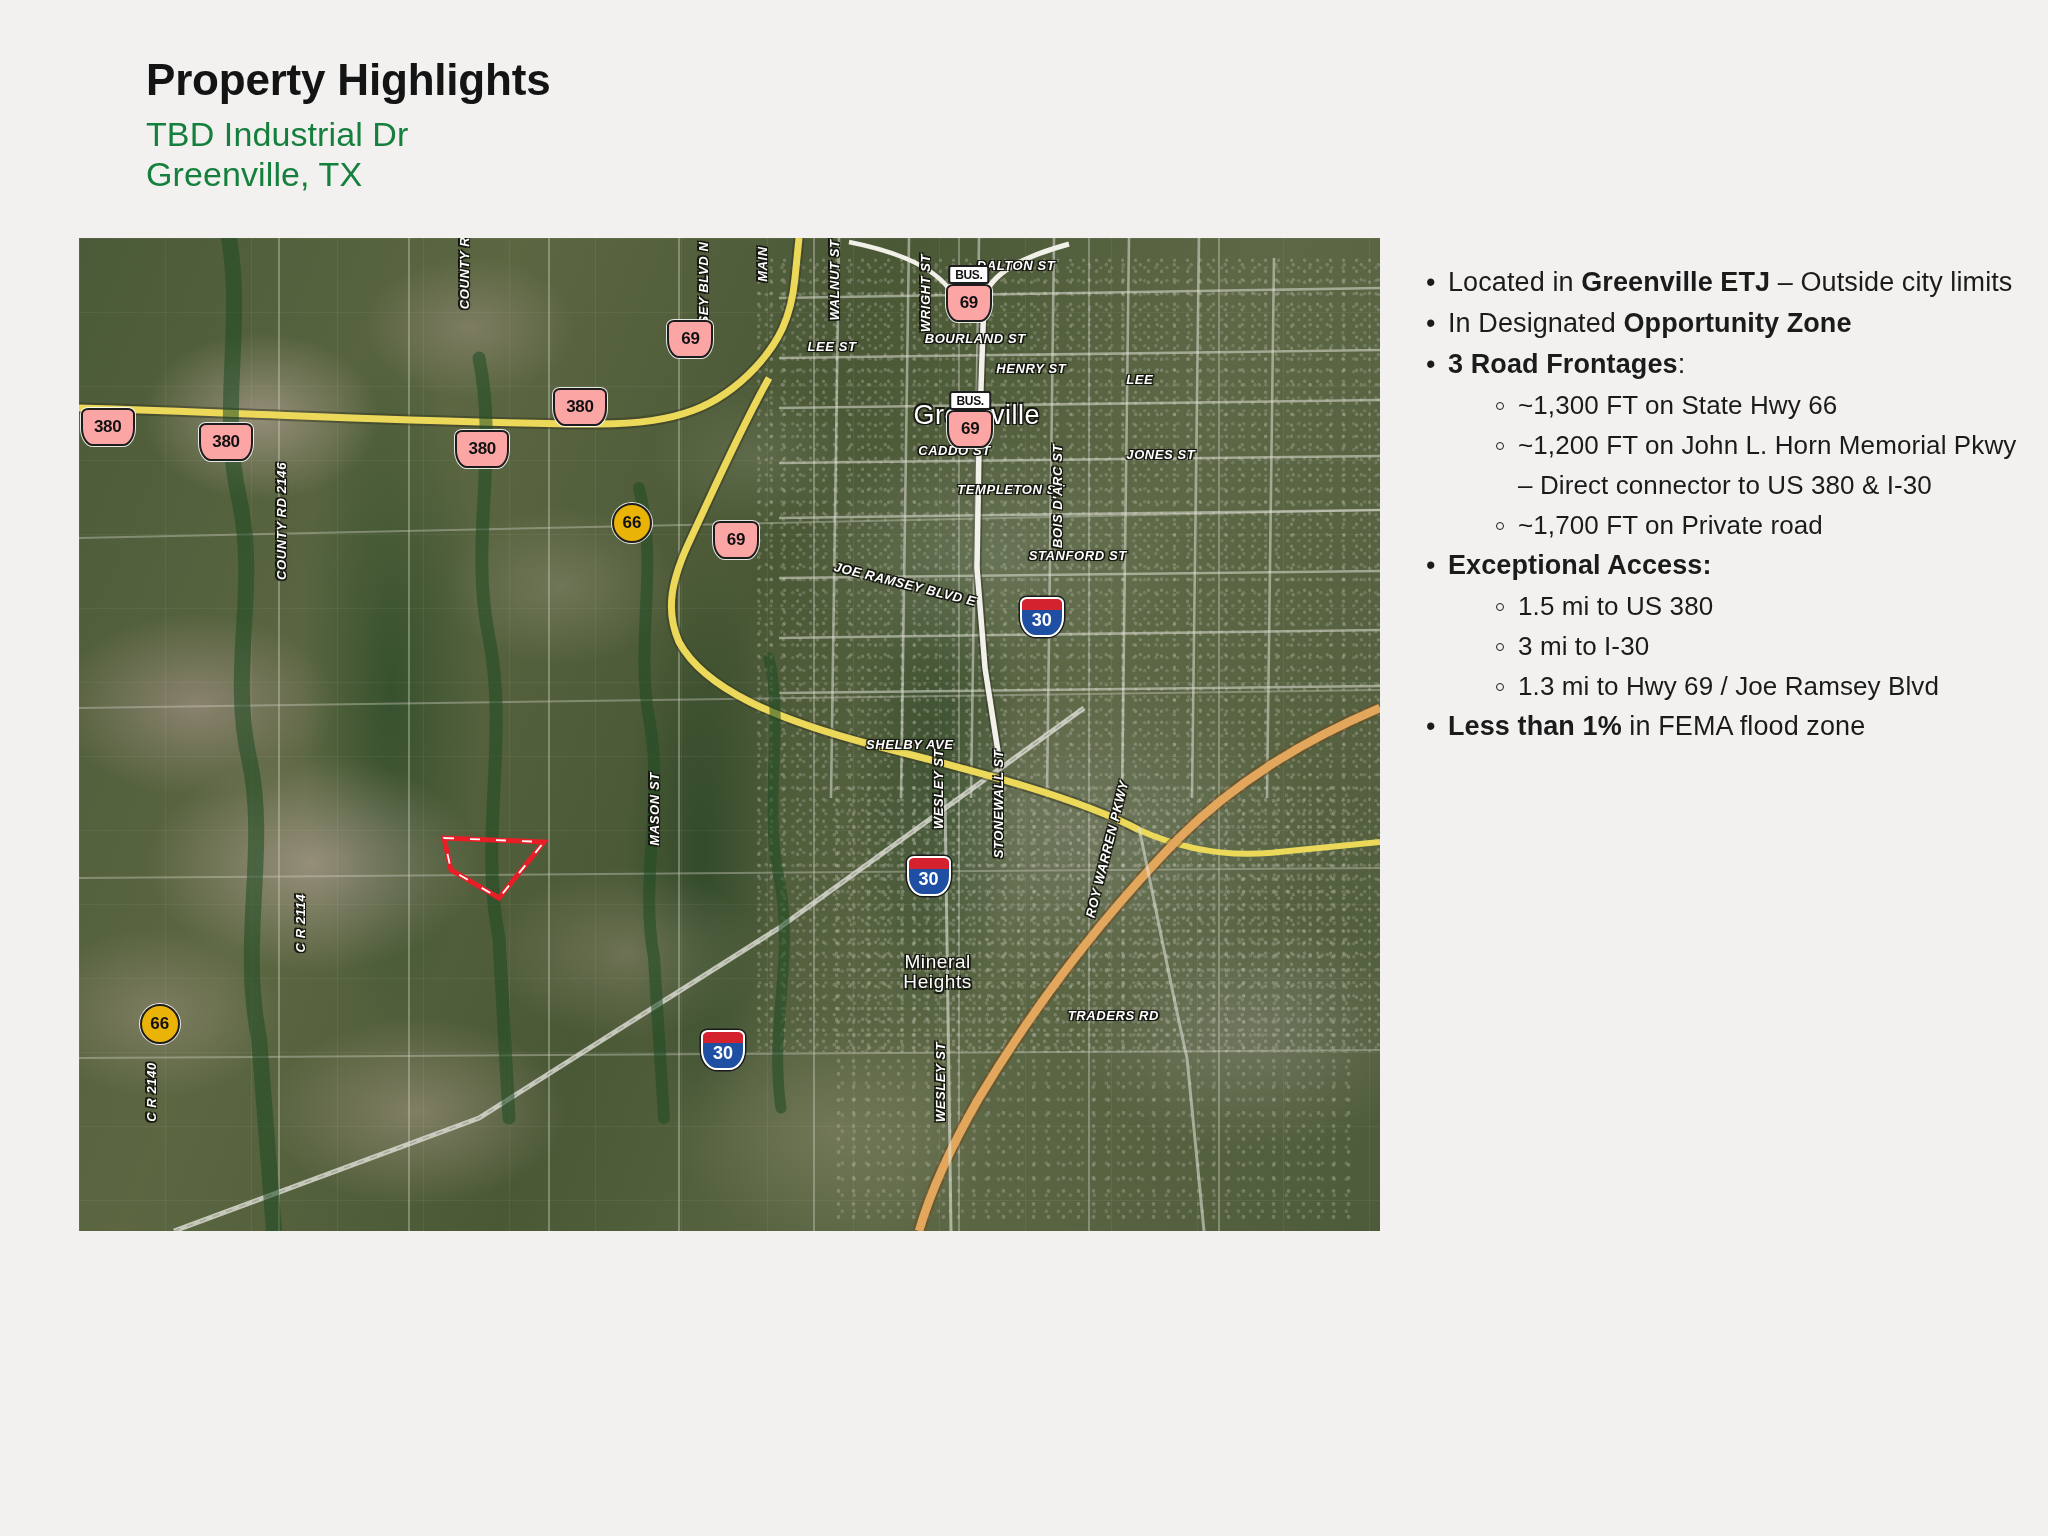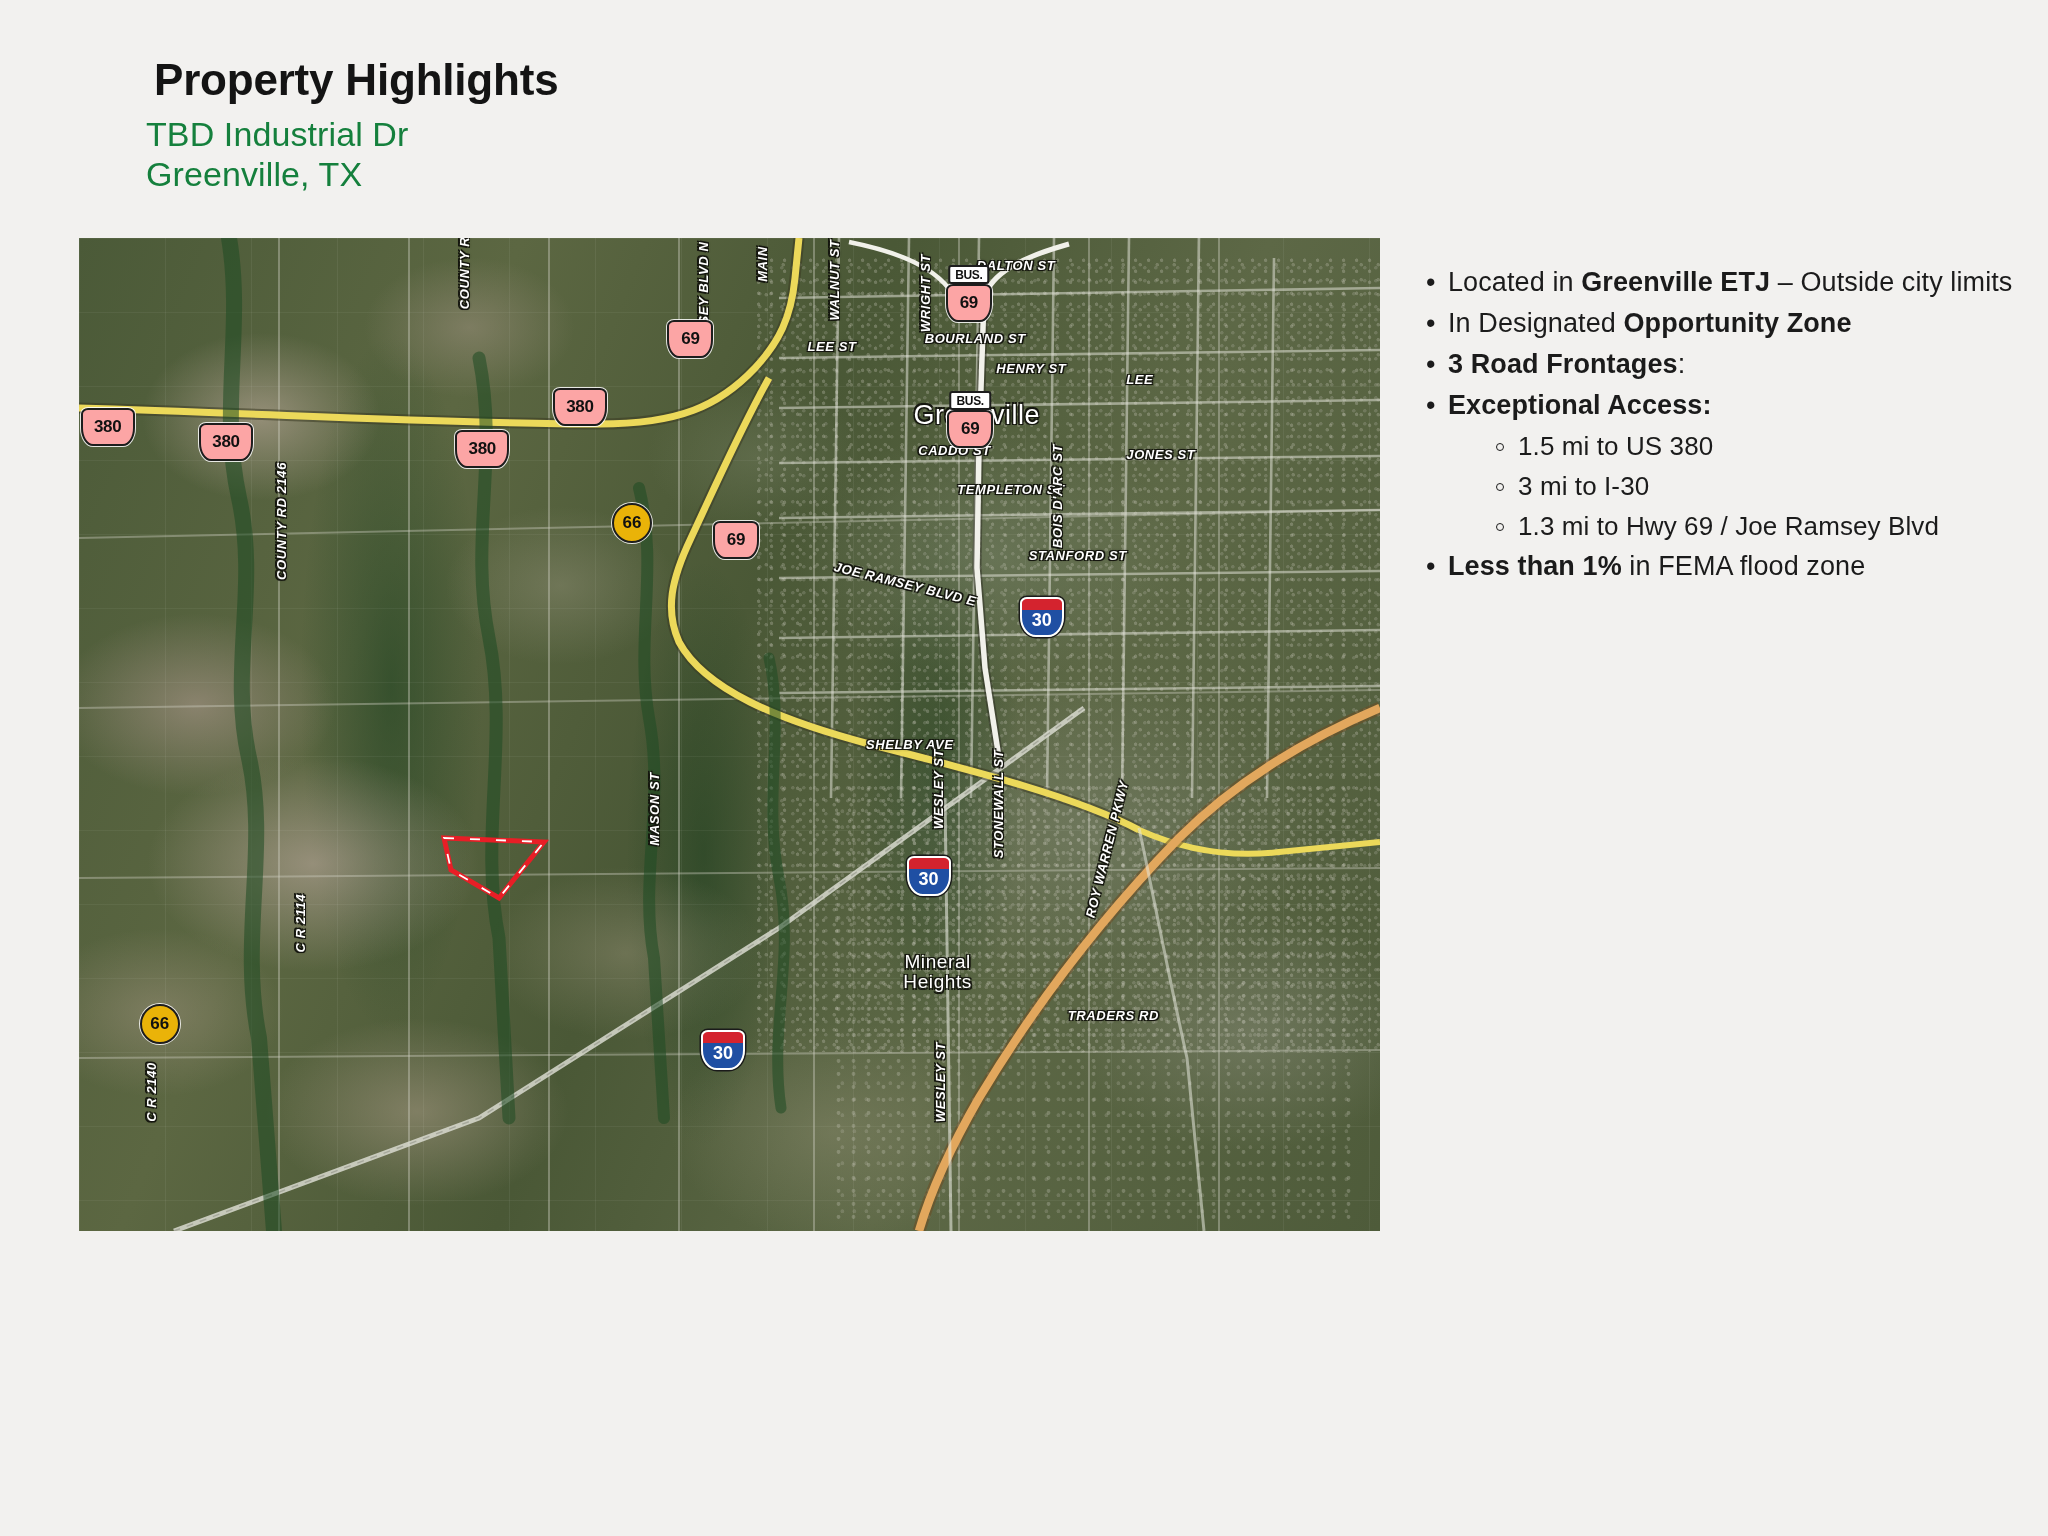--- a/index.html
+++ b/index.html
@@ -21,21 +21,21 @@
     left: 146px;
     top: 56px;
     width: 900px;
   }
   #page-title {
     font-size: 44px;
     font-weight: bold;
     color: #141414;
     letter-spacing: -0.2px;
     line-height: 1.08;
-    margin: 0 0 10px 8px;
+    margin: 0 0 10px 0;
   }
   .subtitle-line {
     font-size: 34px;
     font-weight: 300;
     color: #15803d;
     line-height: 1.18;
     letter-spacing: 0.1px;
   }
 
   
@@ -423,21 +423,25 @@
       <div class="shield-circle">
         <span>66</span>
       </div>
     </div>
 </div>
 
 <div id="highlights">
   <ul class="lvl1" id="hl-root">
       <li><span class="txt"><span>Located in </span><b>Greenville ETJ</b><span> – Outside city limits</span></span></li>
       <li><span class="txt"><span>In Designated </span><b>Opportunity Zone</b></span></li>
-      <li><span class="txt"><b>3 Road Frontages</b><span>:</span></span></li>
+      <li><span class="txt"><b>3 Road Frontages</b><span>:</span></span><ul class="lvl2">
+          <li>~1,300 FT on State Hwy 66</li>
+          <li>~1,200 FT on John L. Horn Memorial Pkwy – Direct connector to US 380 &amp; I-30</li>
+          <li>~1,700 FT on Private road</li>
+        </ul></li>
       <li><span class="txt"><b>Exceptional Access:</b></span><ul class="lvl2">
           <li>1.5 mi to US 380</li>
           <li>3 mi to I-30</li>
           <li>1.3 mi to Hwy 69 / Joe Ramsey Blvd</li>
         </ul></li>
       <li><span class="txt"><b>Less than 1%</b><span> in FEMA flood zone</span></span></li>
     </ul>
 </div>
 
 </body></html>

